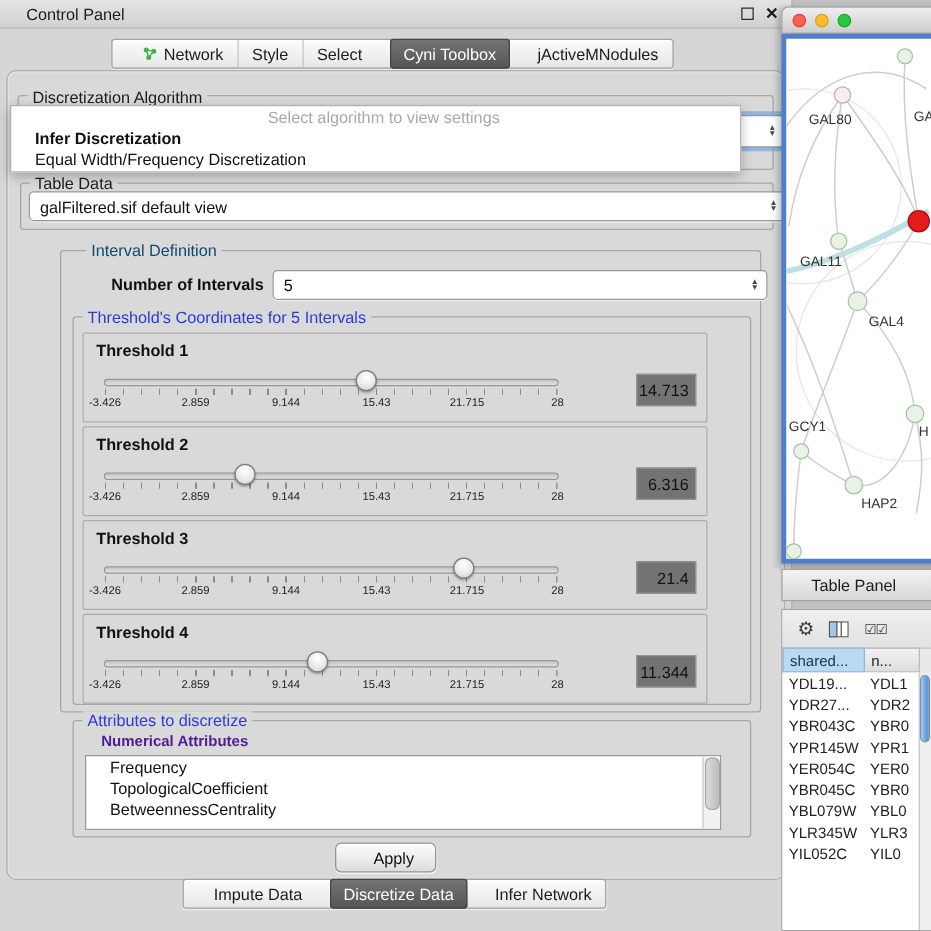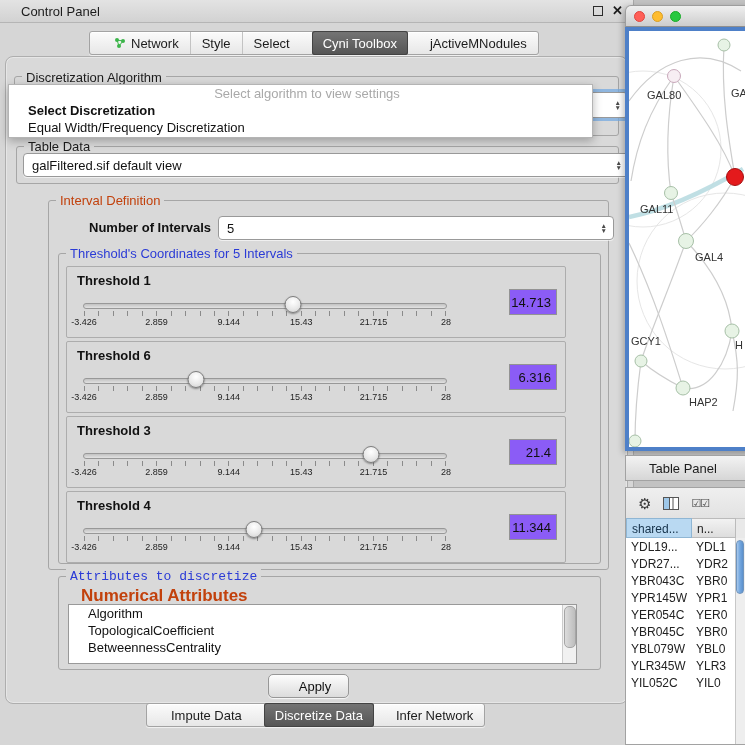--- a/index.html
+++ b/index.html
@@ -22,21 +22,21 @@
   .seg.sel{background:linear-gradient(#757575,#545454);color:#fff;border-radius:3px;margin:-1px 11px;border-left:none;box-shadow:inset 0 0 0 1px #434343;}
   .seg.sel + .seg{border-left:none;}
   #top-tabbar{left:89px;top:31px;}
   #bottom-tabbar{left:146px;top:703px;}
 
   
   #cp-body{left:5px;top:56px;width:608px;height:646px;background:#d9d9d9;border:1px solid #aeaeae;border-radius:8px;box-shadow:inset 0 0 0 1px #e6e6e6;}
 
   .group{position:absolute;border:1px solid #a6a6a6;border-radius:3px;}
   .group-label{position:absolute;font-size:13px;background:#d9d9d9;padding:0 4px;white-space:nowrap;}
-  .green-title{color:#c2410c;}
+  .green-title{color:#0c4a6e;margin-left:13px;}
   .blue-title{color:#2b3bd6;}
 
   .combo{position:absolute;background:#fff;border:1px solid #999;border-radius:4px;font-size:13px;color:#111;display:flex;align-items:center;padding:0 24px 0 8px;box-shadow:0 1px 0 rgba(255,255,255,.6);}
   .stepper{position:absolute;right:6px;top:50%;transform:translateY(-50%);display:flex;flex-direction:column;align-items:center;color:#4a4a4a;font-size:6.5px;line-height:5px;}
 
   
   #algo-group{left:14px;top:76px;width:590px;height:58px;}
   #algo-label{left:22px;top:70px;color:#1c1c1c;}
   #algo-combo{left:22px;top:92px;width:572px;height:24px;box-shadow:0 0 0 3px rgba(118,169,224,.75);}
 
@@ -63,26 +63,26 @@
   .thr-name{position:absolute;left:10px;top:6px;font-size:13px;font-weight:bold;color:#111;}
   .slider{position:absolute;left:16px;top:30px;width:364px;height:34px;}
   .track{position:absolute;left:0;right:0;top:6px;height:4px;background:linear-gradient(#c2c2c2,#e2e2e2);border:1px solid #989898;border-radius:3px;}
   .ticks{position:absolute;left:1px;right:1px;top:14px;height:5px;background:repeating-linear-gradient(to right,#8a8a8a 0,#8a8a8a 1px,transparent 1px,transparent 4%);border-right:1px solid #8a8a8a;}
   .tick-labels{position:absolute;left:1px;right:1px;top:20px;height:11px;}
   .tick-label{position:absolute;transform:translateX(-50%);font-size:9px;color:#1e1e1e;white-space:nowrap;}
   .tick-label:nth-child(1){left:0%;} .tick-label:nth-child(2){left:20%;}
   .tick-label:nth-child(3){left:40%;} .tick-label:nth-child(4){left:60%;}
   .tick-label:nth-child(5){left:80%;} .tick-label:nth-child(6){left:100%;}
   .handle{position:absolute;top:-1px;width:15px;height:15px;border-radius:50%;border:1px solid #7c7c7c;background:radial-gradient(circle at 50% 32%,#ffffff 0%,#e9e9e9 55%,#cfcfcf 100%);box-shadow:0 1px 2px rgba(0,0,0,.4);transform:translateX(-50%);}
-  .value-box{position:absolute;right:8px;top:22px;width:48px;height:26px;background:#8b5cf6;border:1px solid #939393;font-size:13px;color:#111;text-align:right;line-height:26px;padding-right:5px;box-sizing:border-box;}
+  .value-box{position:absolute;right:8px;top:32px;width:48px;height:26px;background:#737373;border:1px solid #939393;font-size:13px;color:#111;text-align:right;line-height:26px;padding-right:5px;box-sizing:border-box;}
 
   
   #attr-group{left:58px;top:576px;width:528px;height:92px;}
-  #attr-label{left:66px;top:569px;font-family:Liberation Mono, monospace;}
-  #attr-title{left:68px;top:586px;font-size:17px;font-weight:bold;color:#c2410c;}
+  #attr-label{left:66px;top:569px;}
+  #attr-title{left:68px;top:586px;font-size:12px;font-weight:bold;color:#4c1d95;}
   #attr-list{left:68px;top:604px;width:494px;height:58px;background:#fff;border:1px solid #999;overflow:hidden;}
   .attr-item{font-size:13px;color:#111;line-height:17px;padding-left:6px;white-space:nowrap;}
   #attr-scrollbar{position:absolute;right:0;top:0;bottom:0;width:13px;background:#f1f1f1;border-left:1px solid #ccc;}
   #attr-thumb{position:absolute;left:1px;top:1px;width:10px;height:40px;background:linear-gradient(90deg,#dcdcdc,#bdbdbd);border:1px solid #a5a5a5;border-radius:5px;}
 
   #apply-btn{left:268px;top:674px;width:66px;height:22px;border:1px solid #979797;border-radius:5px;background:linear-gradient(#fdfdfd,#dcdcdc);font-size:13px;color:#111;display:flex;align-items:center;justify-content:center;box-shadow:0 1px 1px rgba(255,255,255,.8);}
 
   
   #net-window{left:625px;top:5px;width:121px;height:446px;border-radius:6px 0 0 0;box-shadow:-2px 2px 6px rgba(0,0,0,.25);}
   #net-titlebar{position:absolute;left:0;top:0;right:0;height:22px;background:linear-gradient(#efefef,#cdcdcd);border:1px solid #9d9d9d;border-bottom:1px solid #8f8f8f;border-radius:6px 0 0 0;display:flex;align-items:center;padding-left:8px;gap:7px;box-sizing:border-box;}
@@ -160,21 +160,21 @@
     <span id="algo-label" class="abs group-label">Discretization Algorithm</span>
     <div id="algo-combo" class="abs combo">
       <span class="stepper">
         <span>▲</span>
           <span>▼</span>
       </span>
     </div>
 
     <div id="algo-popup" class="abs">
       <div id="popup-header">Select algorithm to view settings</div>
-      <div class="popup-item bold">Select Discretization</div>
+      <div class="popup-item bold">Infer Discretization</div>
       <div class="popup-item">Equal Width/Frequency Discretization</div>
     </div>
 
     <div id="tabledata-group" class="abs group"></div>
     <span id="tabledata-label" class="abs group-label">Table Data</span>
     <div id="tabledata-combo" class="abs combo">
       <span>galFiltered.sif default view</span>
       <span class="stepper">
         <span>▲</span>
           <span>▼</span>
@@ -207,21 +207,21 @@
           <span class="tick-label">9.144</span>
           <span class="tick-label">15.43</span>
           <span class="tick-label">21.715</span>
           <span class="tick-label">28</span>
         </div>
       </div>
       <div class="value-box">14.713</div>
     </div>
 
     <div class="thr-panel" style="top:341px;">
-      <span class="thr-name">Threshold 6</span>
+      <span class="thr-name">Threshold 2</span>
       <div class="slider">
         <div class="track"></div>
         <div class="ticks"></div>
         <div class="handle" style="left: 31%;"></div>
         <div class="tick-labels">
           <span class="tick-label">-3.426</span>
           <span class="tick-label">2.859</span>
           <span class="tick-label">9.144</span>
           <span class="tick-label">15.43</span>
           <span class="tick-label">21.715</span>
@@ -264,21 +264,21 @@
           <span class="tick-label">28</span>
         </div>
       </div>
       <div class="value-box">11.344</div>
     </div>
 
     <div id="attr-group" class="abs group"></div>
     <span id="attr-label" class="abs group-label blue-title">Attributes to discretize</span>
     <span id="attr-title" class="abs">Numerical Attributes</span>
     <div id="attr-list" class="abs">
-      <div class="attr-item">Algorithm</div>
+      <div class="attr-item">Frequency</div>
       <div class="attr-item">TopologicalCoefficient</div>
       <div class="attr-item">BetweennessCentrality</div>
       <div id="attr-scrollbar">
         <div id="attr-thumb"></div>
       </div>
     </div>
 
     <div id="apply-btn" class="abs">Apply</div>
 
     <div id="bottom-tabbar" class="abs tabbar">

